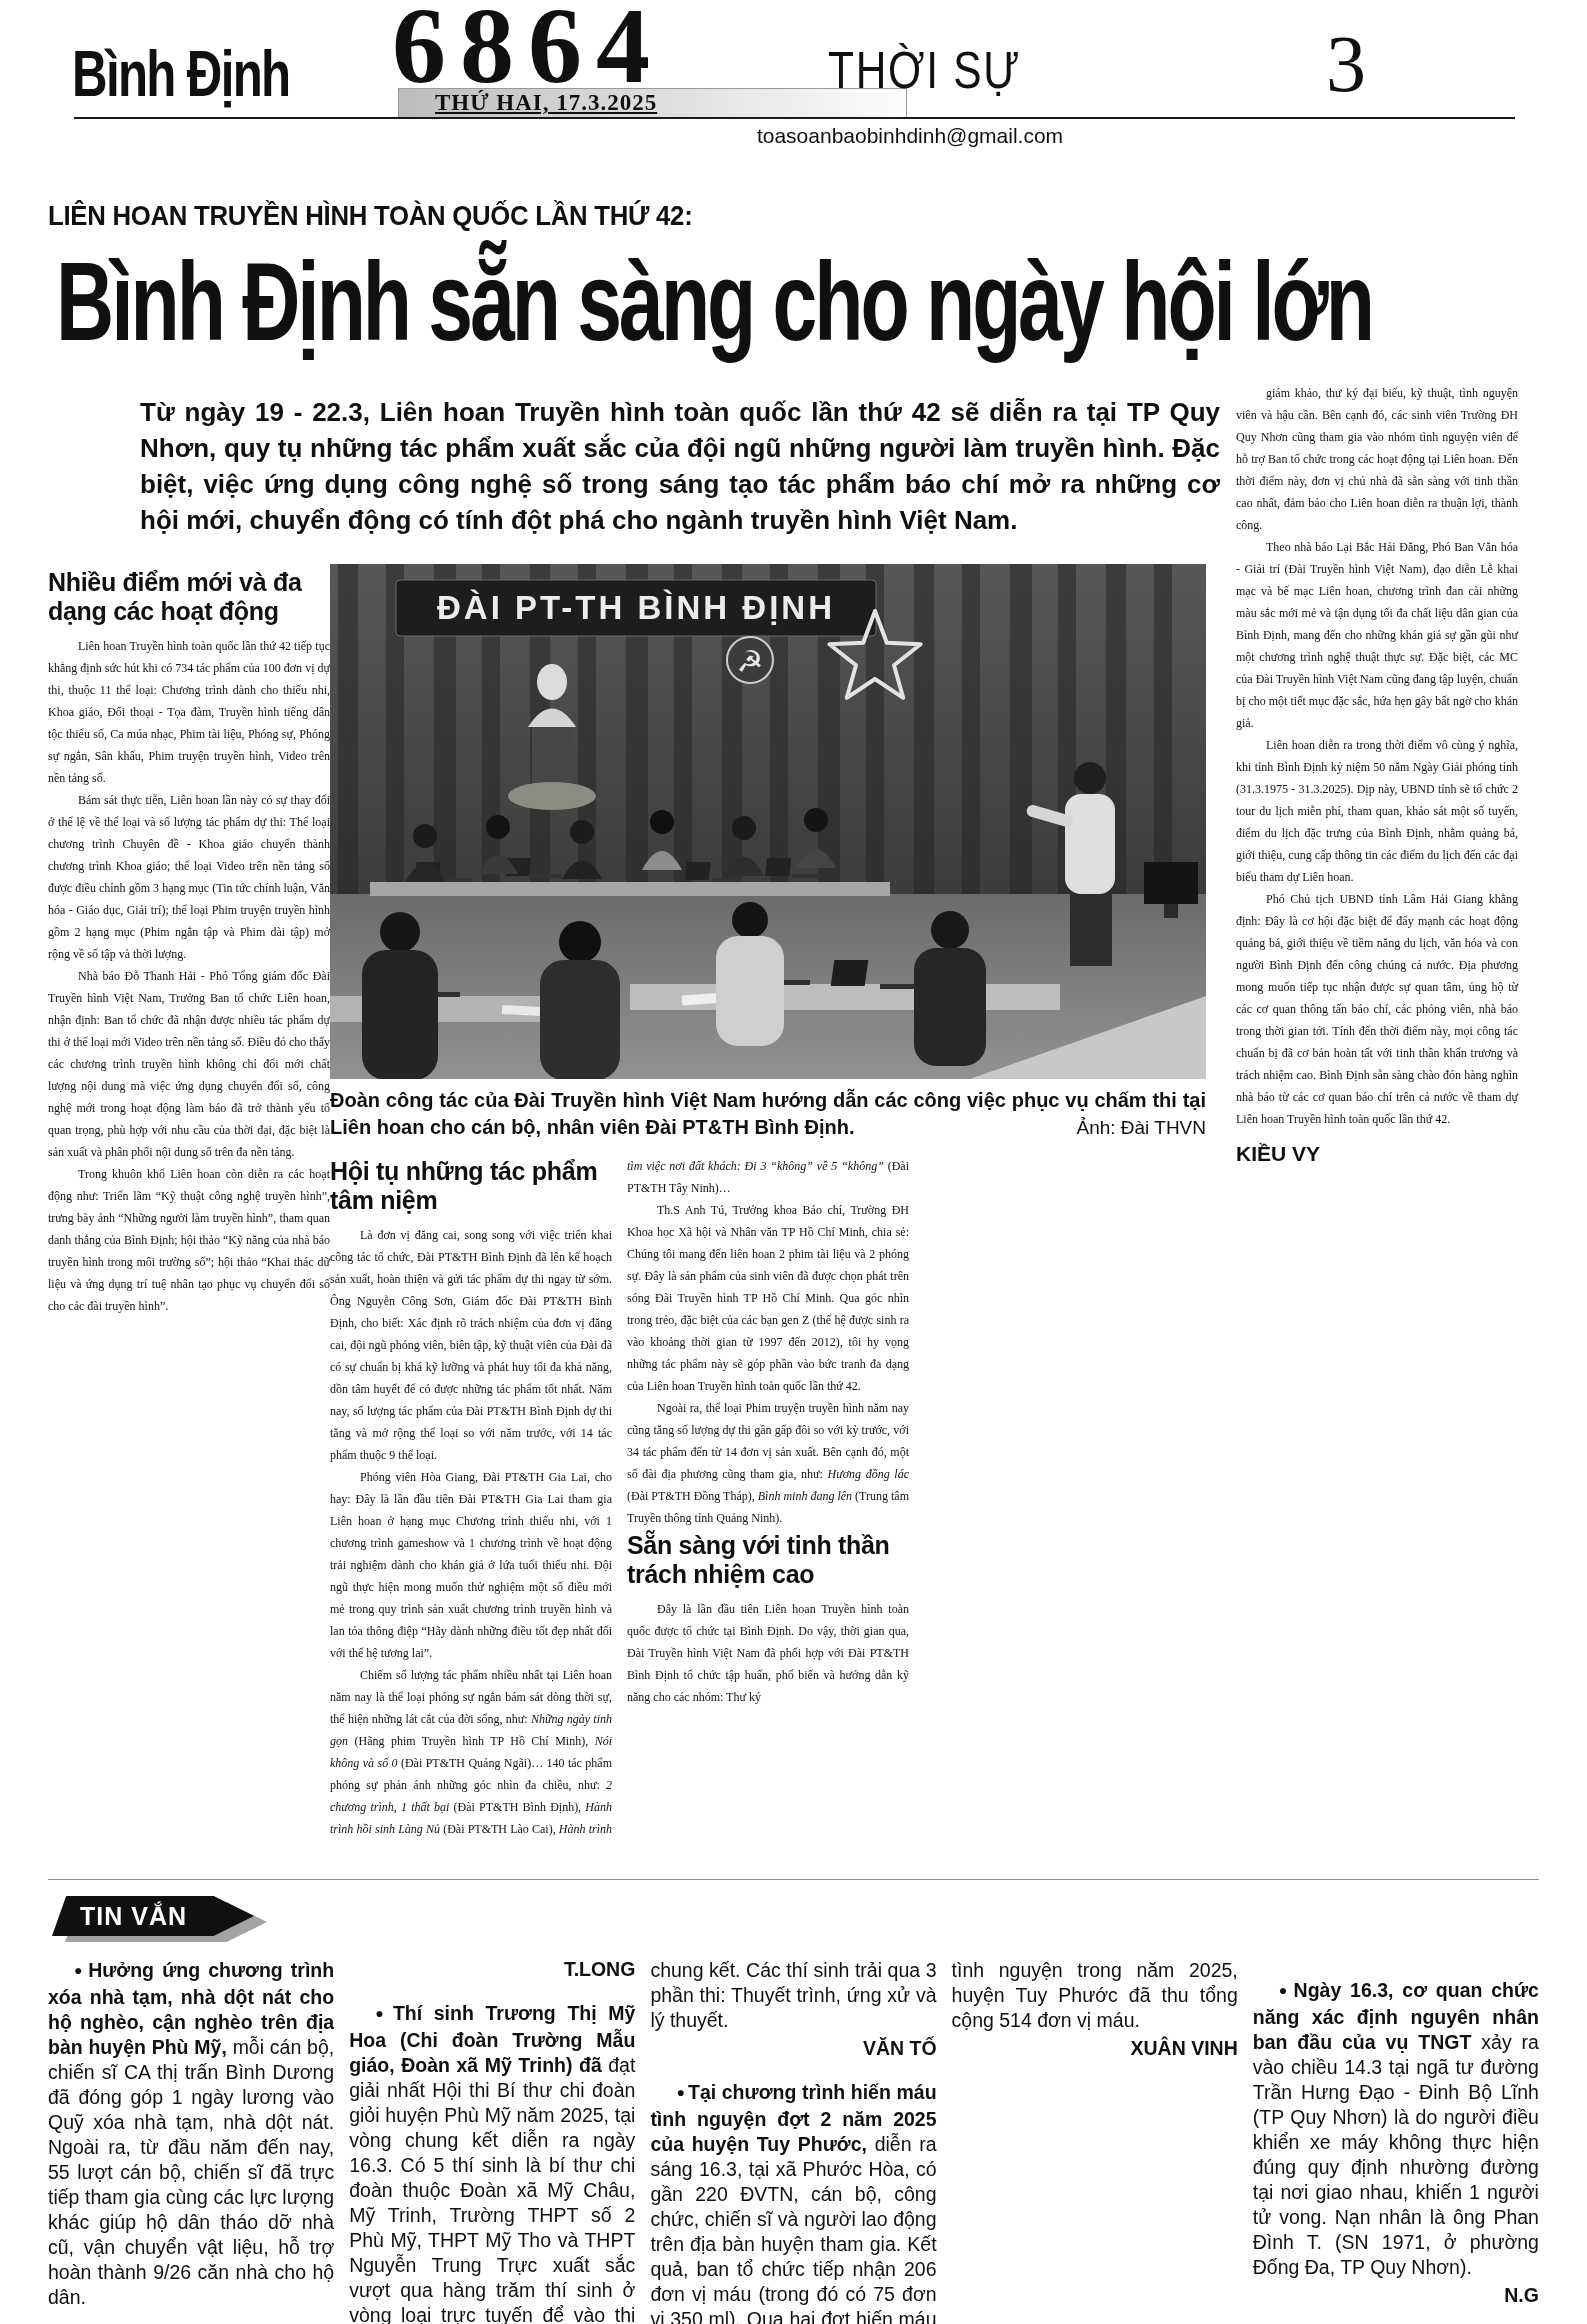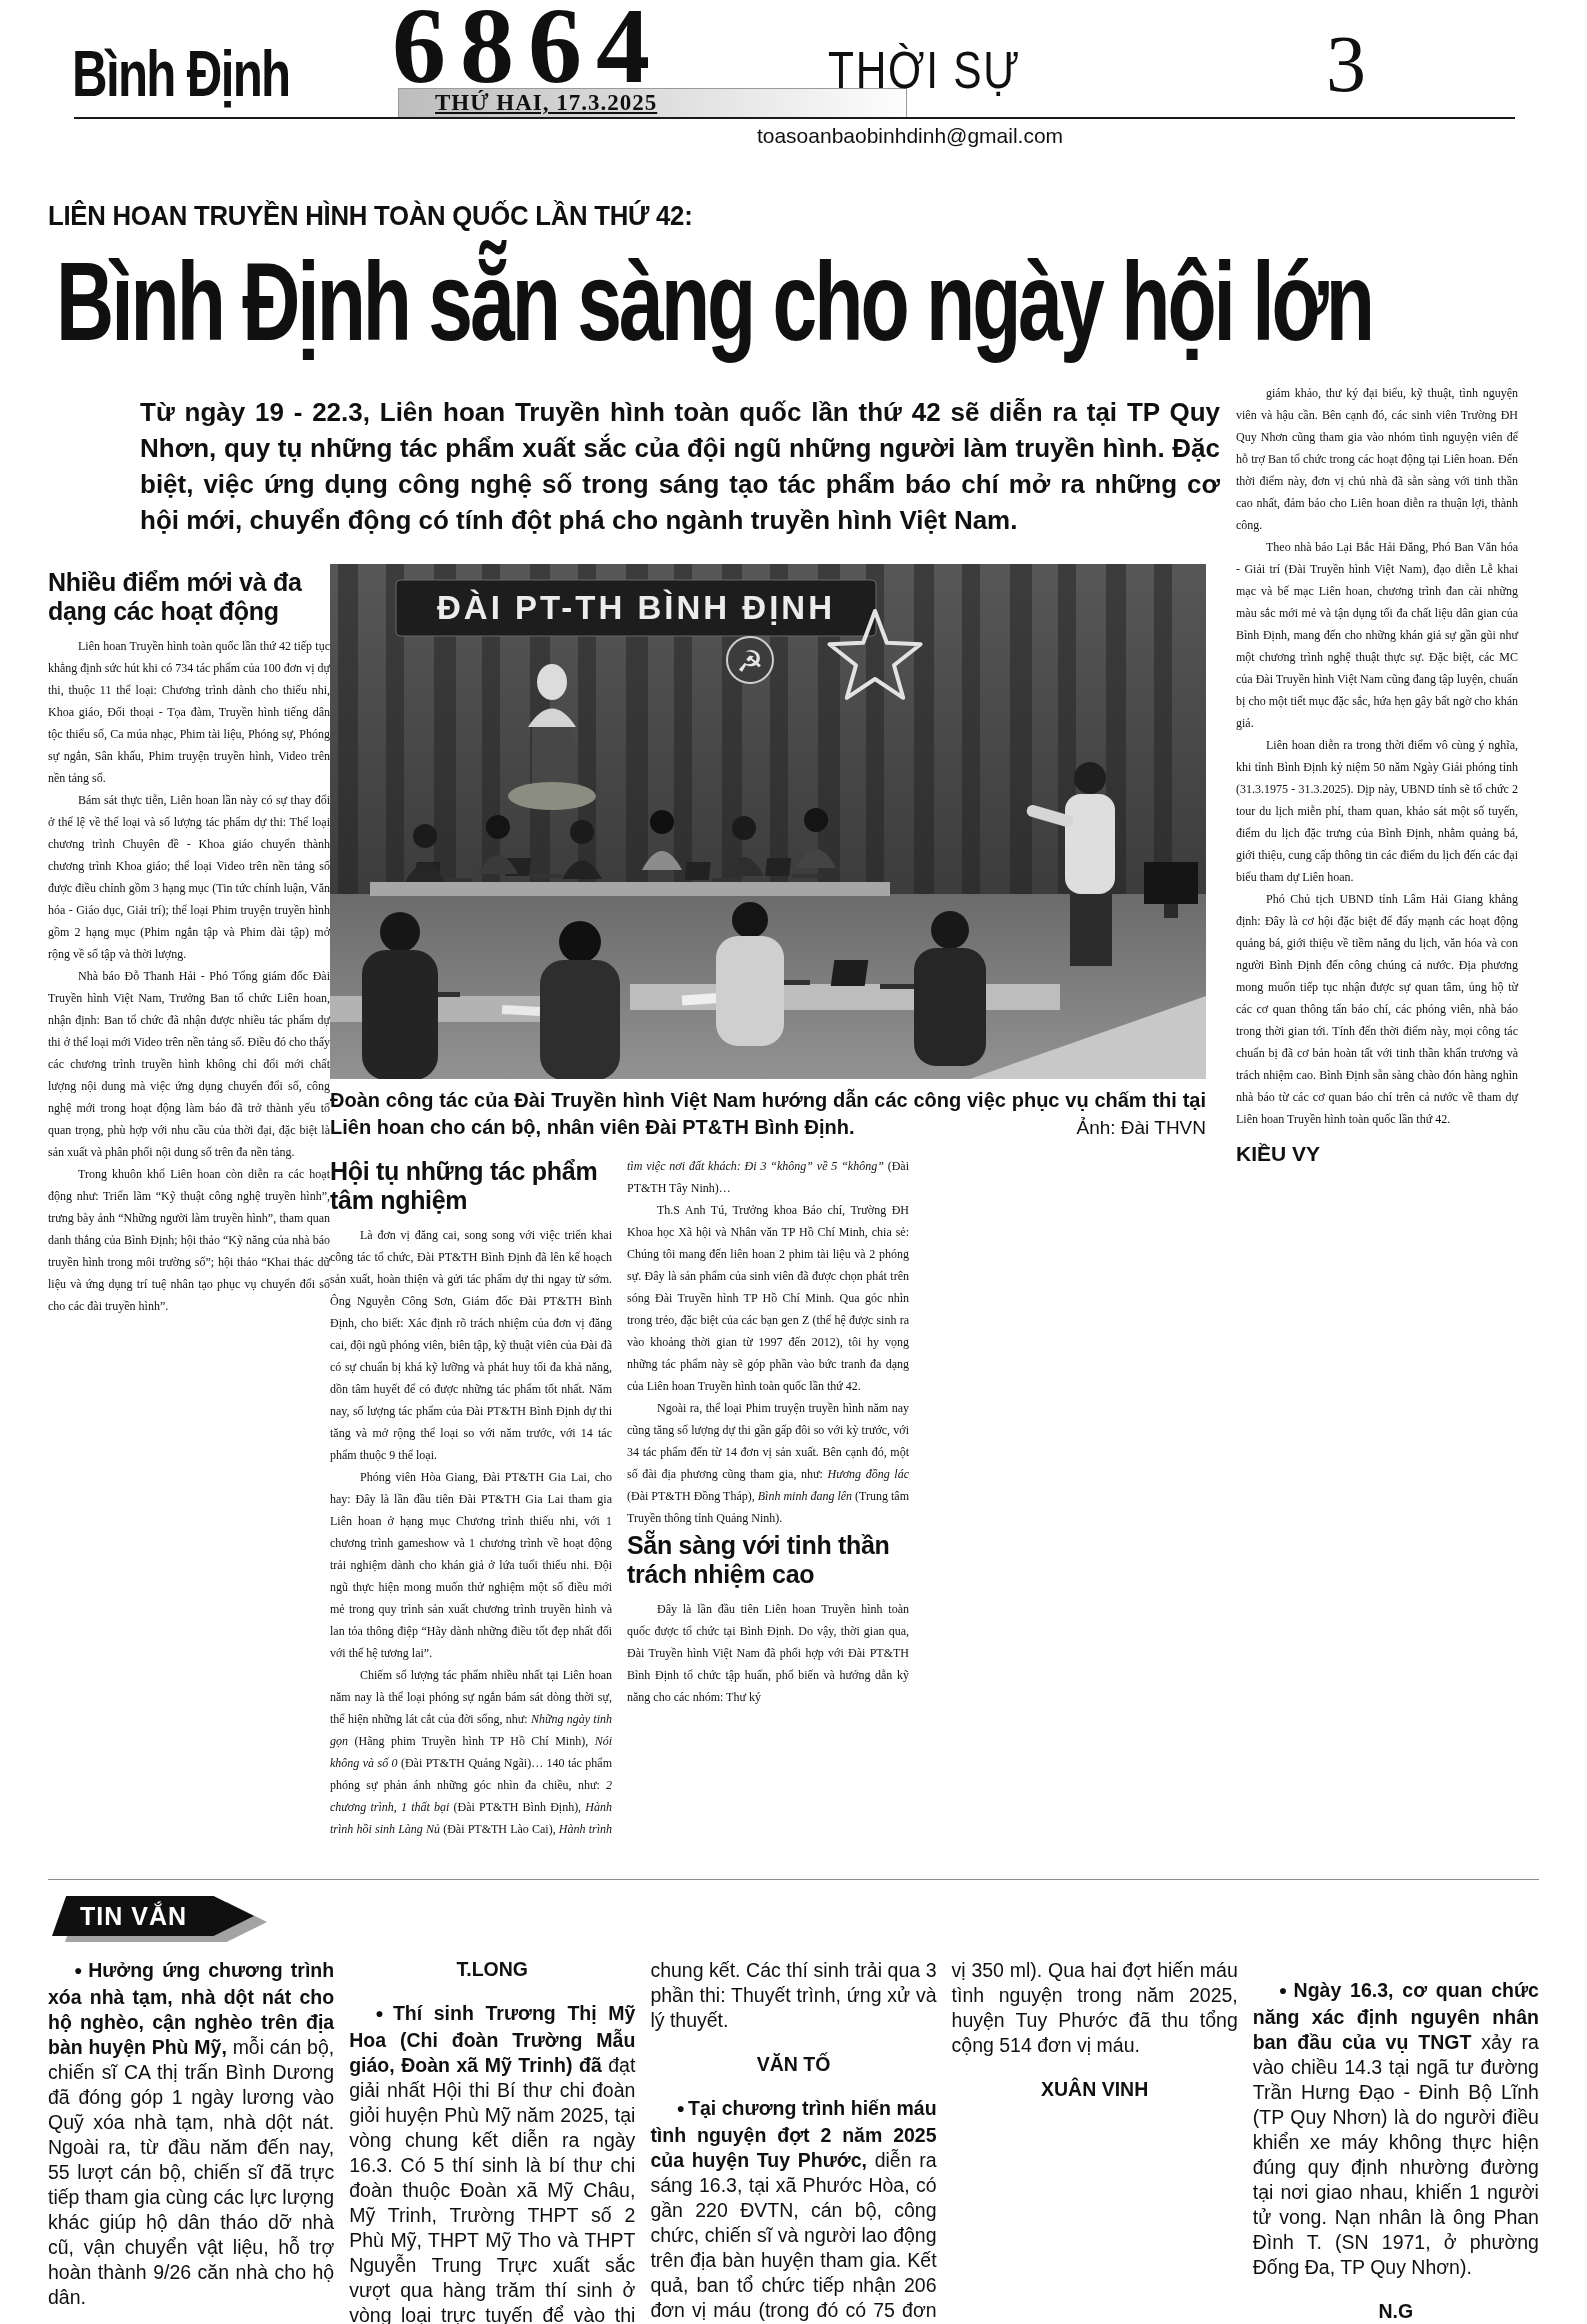--- a/index.html
+++ b/index.html
@@ -96,21 +96,21 @@
     clip-path:polygon(7% 0,80% 0,100% 50%,80% 100%,0 100%);
     font-family:"Liberation Sans","DejaVu Sans",sans-serif;font-weight:bold;font-size:25px;line-height:40px;
     padding-left:28px;letter-spacing:1px;
   }
   .briefs-cols{
     margin-top:16px;height:375px;column-count:5;column-gap:15px;column-fill:auto;overflow:hidden;
     font-family:"Liberation Sans","DejaVu Sans",sans-serif;
   }
   .brief p{font-size:19.5px;line-height:25px;text-align:justify;margin:0;text-indent:26px;}
   .brief + .brief{margin-top:20px;}
-  .brief-byline{text-align:center;font-weight:bold;font-size:19.5px;margin-top:20px;}
+  .brief-byline{text-align:right;font-weight:bold;font-size:19.5px;margin-top:4px;}
   .bullet{font-size:14px;position:relative;top:-2px;margin-right:3px;}
   .col-break{break-before:column;}
 </style>
 </head>
 <body>
 
 <div class="header">
   <div class="mast-name">Bình Định</div>
   <div class="issue">6864</div>
   <div class="date-bar">THỨ HAI, 17.3.2025</div>
@@ -260,21 +260,21 @@
                 <rect x="584" y="384" width="72" height="118" rx="22" fill="#262626"></rect>
             </g>
           </svg>
           <figcaption>
             <span>Đoàn công tác của Đài Truyền hình Việt Nam hướng dẫn các công việc phục vụ chấm thi tại Liên hoan cho cán bộ, nhân viên Đài PT&amp;TH Bình Định.</span>
             <span class="credit">Ảnh: Đài THVN</span>
           </figcaption>
         </figure>
 
         <div class="multicol">
-          <h2 class="subhead">Hội tụ những tác phẩm tâm nghiệm</h2>
+          <h2 class="subhead">Hội tụ những tác phẩm tâm niệm</h2>
           <p class="body">Là đơn vị đăng cai, song song với việc triển khai công tác tổ chức, Đài PT&amp;TH Bình Định đã lên kế hoạch sản xuất, hoàn thiện và gửi tác phẩm dự thi ngay từ sớm. Ông Nguyễn Công Sơn, Giám đốc Đài PT&amp;TH Bình Định, cho biết: Xác định rõ trách nhiệm của đơn vị đăng cai, đội ngũ phóng viên, biên tập, kỹ thuật viên của Đài đã có sự chuẩn bị khá kỹ lưỡng và phát huy tối đa khả năng, dồn tâm huyết để có được những tác phẩm tốt nhất. Năm nay, số lượng tác phẩm của Đài PT&amp;TH Bình Định dự thi tăng và mở rộng thể loại so với năm trước, với 14 tác phẩm thuộc 9 thể loại.</p>
           <p class="body">Phóng viên Hòa Giang, Đài PT&amp;TH Gia Lai, cho hay: Đây là lần đầu tiên Đài PT&amp;TH Gia Lai tham gia Liên hoan ở hạng mục Chương trình thiếu nhi, với 1 chương trình gameshow và 1 chương trình về hoạt động trải nghiệm dành cho khán giả ở lứa tuổi thiếu nhi. Đội ngũ thực hiện mong muốn thử nghiệm một số điều mới mẻ trong quy trình sản xuất chương trình truyền hình và lan tỏa thông điệp “Hãy dành những điều tốt đẹp nhất đối với thế hệ tương lai”.</p>
           <p class="body"><span>Chiếm số lượng tác phẩm nhiều nhất tại Liên hoan năm nay là thể loại phóng sự ngắn bám sát dòng thời sự, thể hiện những lát cắt của đời sống, như: </span><span class="it">Những ngày tinh gọn</span><span> (Hãng phim Truyền hình TP Hồ Chí Minh), </span><span class="it">Nói không và số 0</span><span> (Đài PT&amp;TH Quảng Ngãi)… 140 tác phẩm phóng sự phản ánh những góc nhìn đa chiều, như: </span><span class="it">2 chương trình, 1 thất bại</span><span> (Đài PT&amp;TH Bình Định), </span><span class="it">Hành trình hồi sinh Làng Nủ</span><span> (Đài PT&amp;TH Lào Cai), </span><span class="it">Hành trình tìm việc nơi đất khách: Đi 3 “không” về 5 “không”</span><span> (Đài PT&amp;TH Tây Ninh)…</span></p>
           <p class="body">Th.S Anh Tú, Trưởng khoa Báo chí, Trường ĐH Khoa học Xã hội và Nhân văn TP Hồ Chí Minh, chia sẻ: Chúng tôi mang đến liên hoan 2 phim tài liệu và 2 phóng sự. Đây là sản phẩm của sinh viên đã được chọn phát trên sóng Đài Truyền hình TP Hồ Chí Minh. Qua góc nhìn trong trẻo, đặc biệt của các bạn gen Z (thế hệ được sinh ra vào khoảng thời gian từ 1997 đến 2012), tôi hy vọng những tác phẩm này sẽ góp phần vào bức tranh đa dạng của Liên hoan Truyền hình toàn quốc lần thứ 42.</p>
           <p class="body"><span>Ngoài ra, thể loại Phim truyện truyền hình năm nay cũng tăng số lượng dự thi gần gấp đôi so với kỳ trước, với 34 tác phẩm đến từ 14 đơn vị sản xuất. Bên cạnh đó, một số đài địa phương cũng tham gia, như: </span><span class="it">Hương đồng lác</span><span> (Đài PT&amp;TH Đồng Tháp), </span><span class="it">Bình minh đang lên</span><span> (Trung tâm Truyền thông tỉnh Quảng Ninh).</span></p>
           <h2 class="subhead subhead2">Sẵn sàng với tinh thần trách nhiệm cao</h2>
           <p class="body">Đây là lần đầu tiên Liên hoan Truyền hình toàn quốc được tổ chức tại Bình Định. Do vậy, thời gian qua, Đài Truyền hình Việt Nam đã phối hợp với Đài PT&amp;TH Bình Định tổ chức tập huấn, phổ biến và hướng dẫn kỹ năng cho các nhóm: Thư ký</p>
         </div>
       </div>
     </div>

